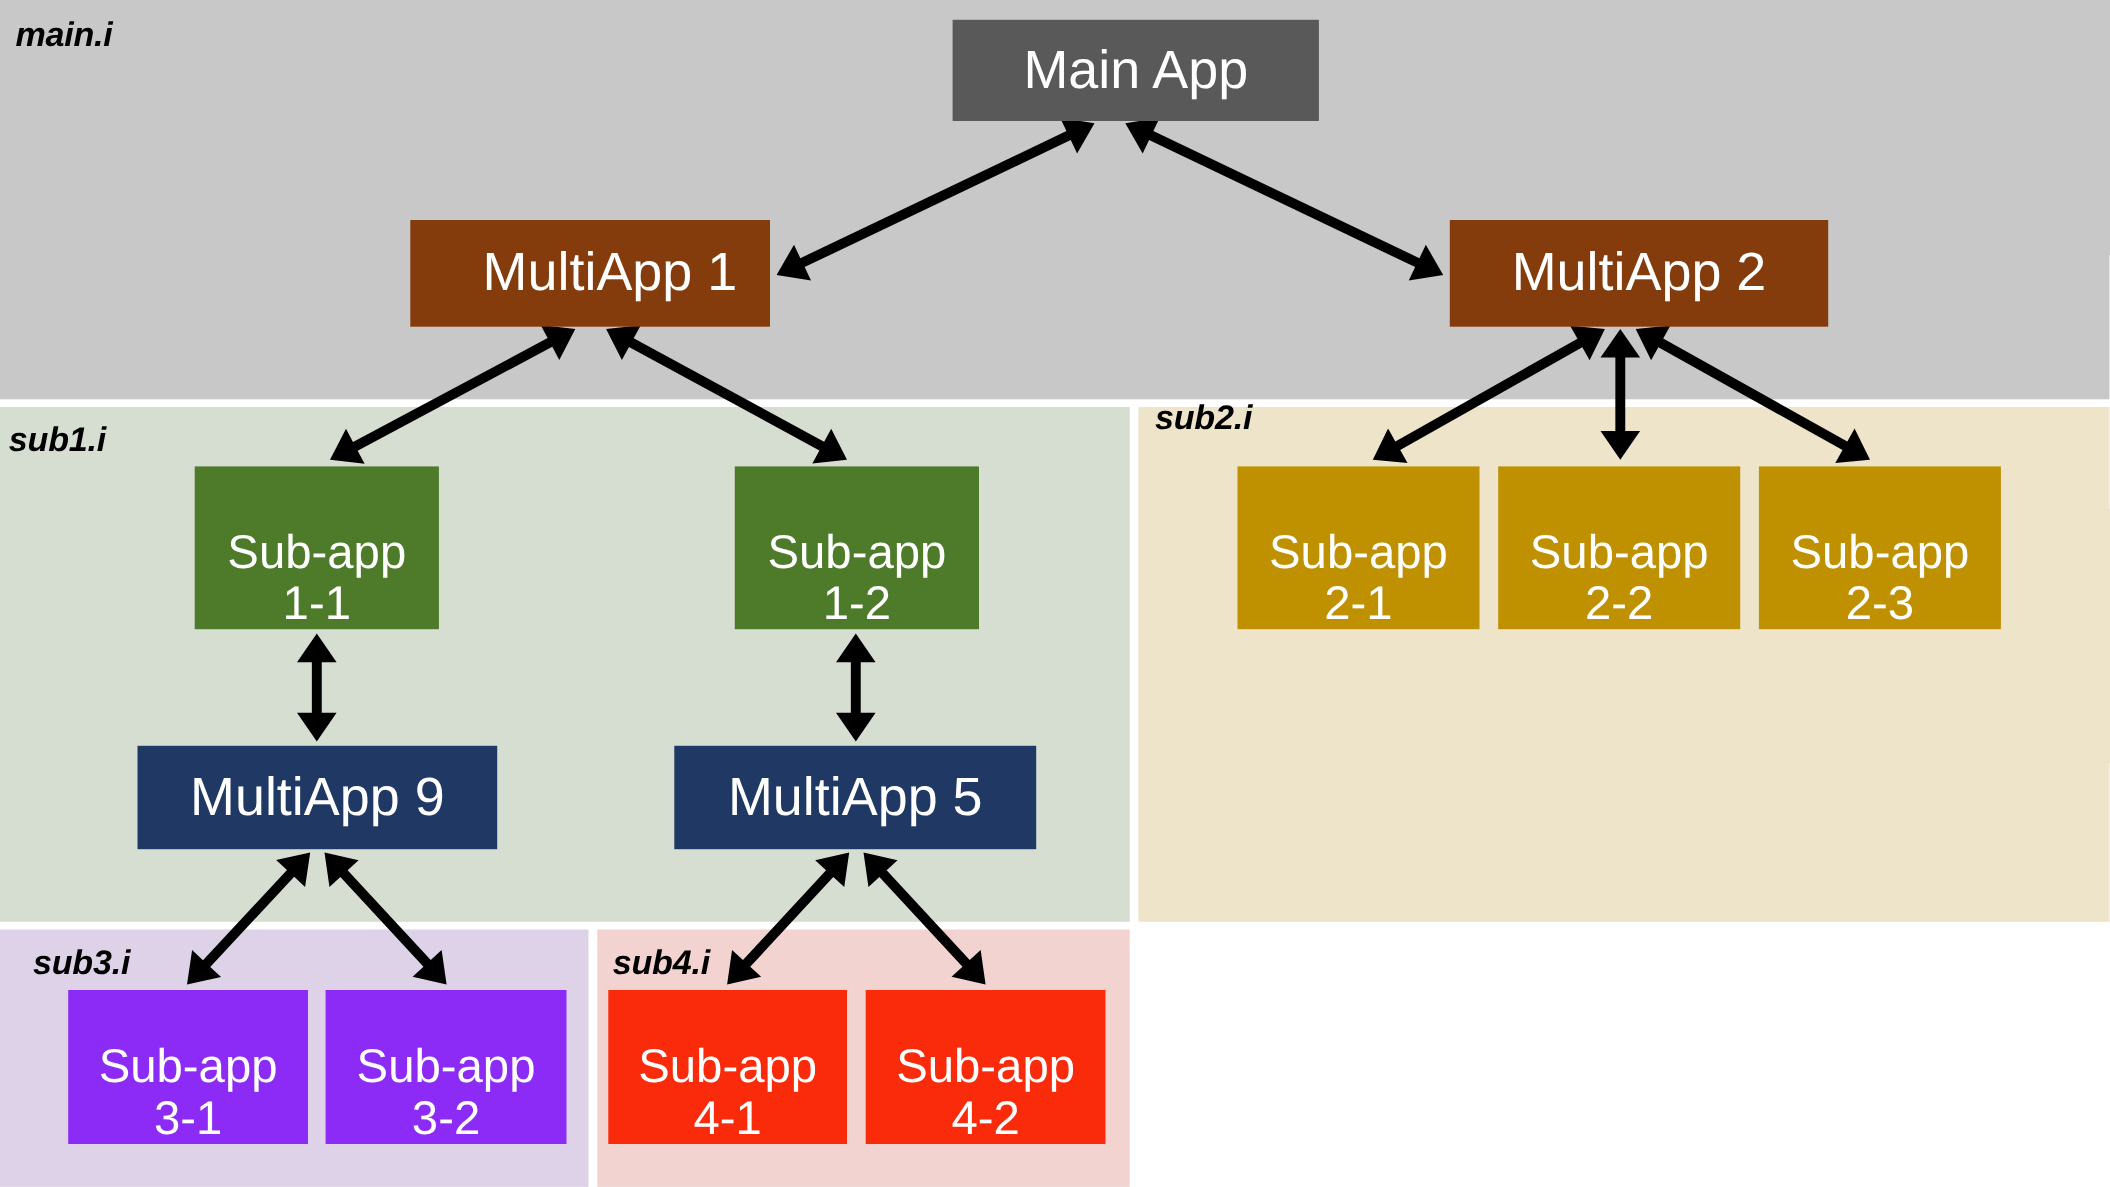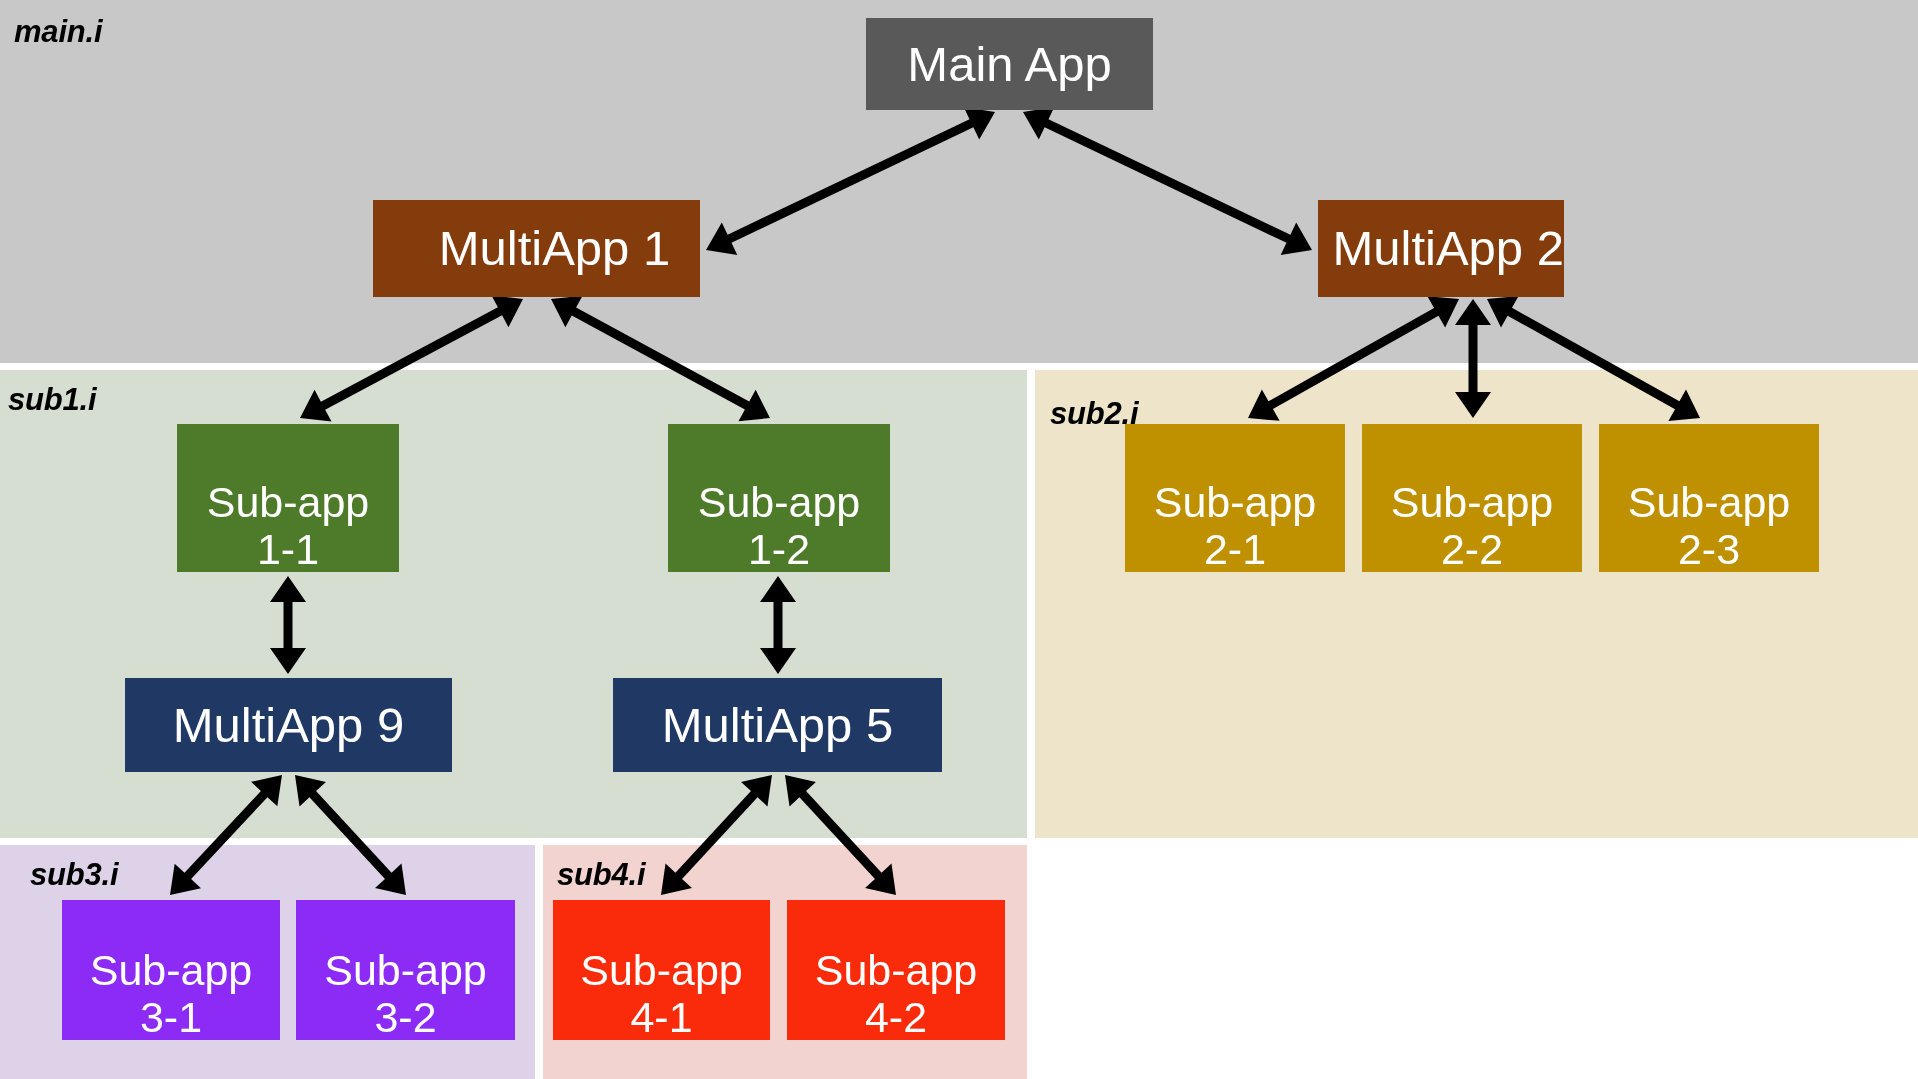--- a/index.html
+++ b/index.html
@@ -58,21 +58,21 @@
 </head>
 <body>
 
 <div id="stage">
   <div id="regions-layer">
       <div class="region" style="left: 0px; top: 0px; width: 1918px; height: 363px; background: rgb(200, 200, 200);"></div>
       <div class="region-label" style="left: 14px; top: 14px;">main.i</div>
       <div class="region" style="left: 0px; top: 370px; width: 1027px; height: 468px; background: rgb(214, 221, 209);"></div>
       <div class="region-label" style="left: 8px; top: 382px;">sub1.i</div>
       <div class="region" style="left: 1035px; top: 370px; width: 883px; height: 468px; background: rgb(237, 228, 202);"></div>
-      <div class="region-label" style="left: 1050px; top: 396px;">sub2.i</div>
+      <div class="region-label" style="left: 1050px; top: 362px;">sub2.i</div>
       <div class="region" style="left: 0px; top: 845px; width: 535px; height: 234px; background: rgb(222, 210, 232);"></div>
       <div class="region-label" style="left: 30px; top: 857px;">sub3.i</div>
       <div class="region" style="left: 543px; top: 845px; width: 484px; height: 234px; background: rgb(242, 211, 208);"></div>
       <div class="region-label" style="left: 557px; top: 857px;">sub4.i</div>
     </div>
   <svg class="edges" id="edges-layer" viewBox="0 0 1918 1079">
       <polygon points="995.00,112.00 963.69,107.00 969.51,119.19 727.61,234.69 721.80,222.51 706.00,250.00 737.31,255.00 731.49,242.81 973.39,127.31 979.20,139.49" fill="#000000"></polygon>
       <polygon points="1023.00,112.00 1038.80,139.49 1044.61,127.31 1286.51,242.81 1280.69,255.00 1312.00,250.00 1296.20,222.51 1290.39,234.69 1048.49,119.19 1054.31,107.00" fill="#000000"></polygon>
       <polygon points="523.00,299.00 491.50,295.41 497.85,307.32 320.91,401.74 314.55,389.83 300.00,418.00 331.50,421.59 325.15,409.68 502.09,315.26 508.45,327.17" fill="#000000"></polygon>
       <polygon points="551.00,299.00 565.34,327.28 571.78,315.42 744.92,409.49 738.47,421.35 770.00,418.00 755.66,389.72 749.22,401.58 576.08,307.51 582.53,295.65" fill="#000000"></polygon>
@@ -80,23 +80,23 @@
       <polygon points="1473.00,299.00 1455.00,325.10 1468.50,325.10 1468.50,391.90 1455.00,391.90 1473.00,418.00 1491.00,391.90 1477.50,391.90 1477.50,325.10 1491.00,325.10" fill="#000000"></polygon>
       <polygon points="1487.00,299.00 1501.01,327.44 1507.59,315.66 1675.02,409.20 1668.44,420.98 1700.00,418.00 1685.99,389.56 1679.41,401.34 1511.98,307.80 1518.56,296.02" fill="#000000"></polygon>
       <polygon points="288.00,576.00 270.00,602.10 283.50,602.10 283.50,647.90 270.00,647.90 288.00,674.00 306.00,647.90 292.50,647.90 292.50,602.10 306.00,602.10" fill="#000000"></polygon>
       <polygon points="778.00,576.00 760.00,602.10 773.50,602.10 773.50,647.90 760.00,647.90 778.00,674.00 796.00,647.90 782.50,647.90 782.50,602.10 796.00,602.10" fill="#000000"></polygon>
       <polygon points="282.00,775.00 251.03,781.80 260.90,791.01 184.52,872.85 174.65,863.64 170.00,895.00 200.97,888.20 191.10,878.99 267.48,797.15 277.35,806.36" fill="#000000"></polygon>
       <polygon points="295.00,775.00 299.51,806.38 309.42,797.22 384.97,878.90 375.06,888.06 406.00,895.00 401.49,863.62 391.58,872.78 316.03,791.10 325.94,781.94" fill="#000000"></polygon>
       <polygon points="772.00,775.00 741.06,781.94 750.97,791.10 675.42,872.78 665.51,863.62 661.00,895.00 691.94,888.06 682.03,878.90 757.58,797.22 767.49,806.38" fill="#000000"></polygon>
       <polygon points="785.00,775.00 789.51,806.38 799.42,797.22 874.97,878.90 865.06,888.06 896.00,895.00 891.49,863.62 881.58,872.78 806.03,791.10 815.94,781.94" fill="#000000"></polygon>
     </svg>
   <div id="nodes-layer">
-      <div class="node one-line" style="left: 866px; top: 18px; width: 287px; height: 92px; background: rgb(89, 89, 89); color: rgb(255, 255, 255);"><span>Main App</span></div>
+      <div class="node one-line" style="left: 866px; top: 18px; width: 333px; height: 92px; background: rgb(89, 89, 89); color: rgb(255, 255, 255);"><span>Main App</span></div>
       <div class="node one-line" style="left: 373px; top: 200px; width: 327px; height: 97px; background: rgb(132, 60, 12); color: rgb(255, 255, 255); padding-left: 36px;"><span>MultiApp 1</span></div>
-      <div class="node one-line" style="left: 1318px; top: 200px; width: 246px; height: 97px; background: rgb(132, 60, 12); color: rgb(255, 255, 255); justify-content: flex-end;"><span>MultiApp 2</span></div>
+      <div class="node one-line" style="left: 1318px; top: 200px; width: 344px; height: 97px; background: rgb(132, 60, 12); color: rgb(255, 255, 255);"><span>MultiApp 2</span></div>
       <div class="node two-line" style="left: 177px; top: 424px; width: 222px; height: 148px; background: rgb(78, 123, 41); color: rgb(255, 255, 255);"><span>Sub-app
 1-1</span></div>
       <div class="node two-line" style="left: 668px; top: 424px; width: 222px; height: 148px; background: rgb(78, 123, 41); color: rgb(255, 255, 255);"><span>Sub-app
 1-2</span></div>
       <div class="node two-line" style="left: 1125px; top: 424px; width: 220px; height: 148px; background: rgb(191, 144, 0); color: rgb(255, 255, 255);"><span>Sub-app
 2-1</span></div>
       <div class="node two-line" style="left: 1362px; top: 424px; width: 220px; height: 148px; background: rgb(191, 144, 0); color: rgb(255, 255, 255);"><span>Sub-app
 2-2</span></div>
       <div class="node two-line" style="left: 1599px; top: 424px; width: 220px; height: 148px; background: rgb(191, 144, 0); color: rgb(255, 255, 255);"><span>Sub-app
 2-3</span></div>

